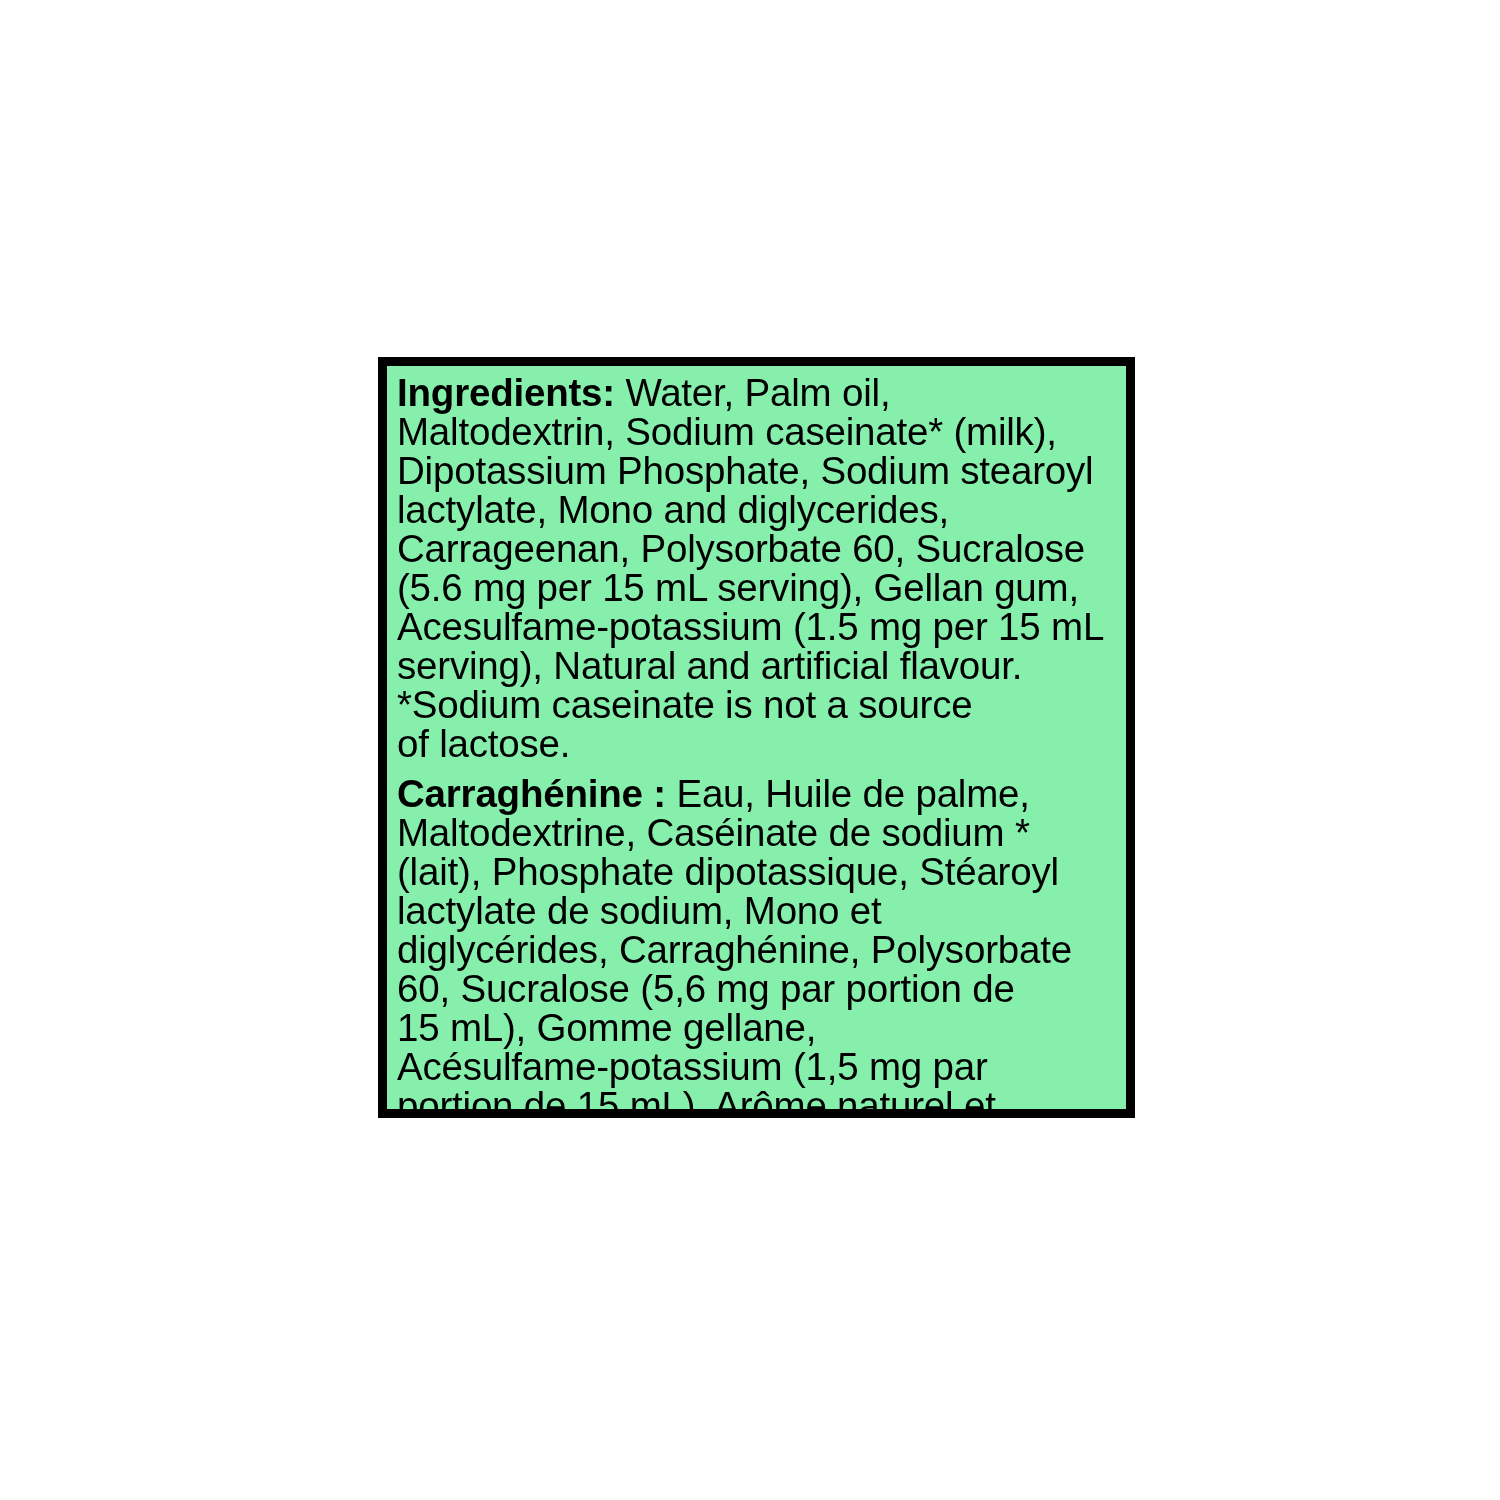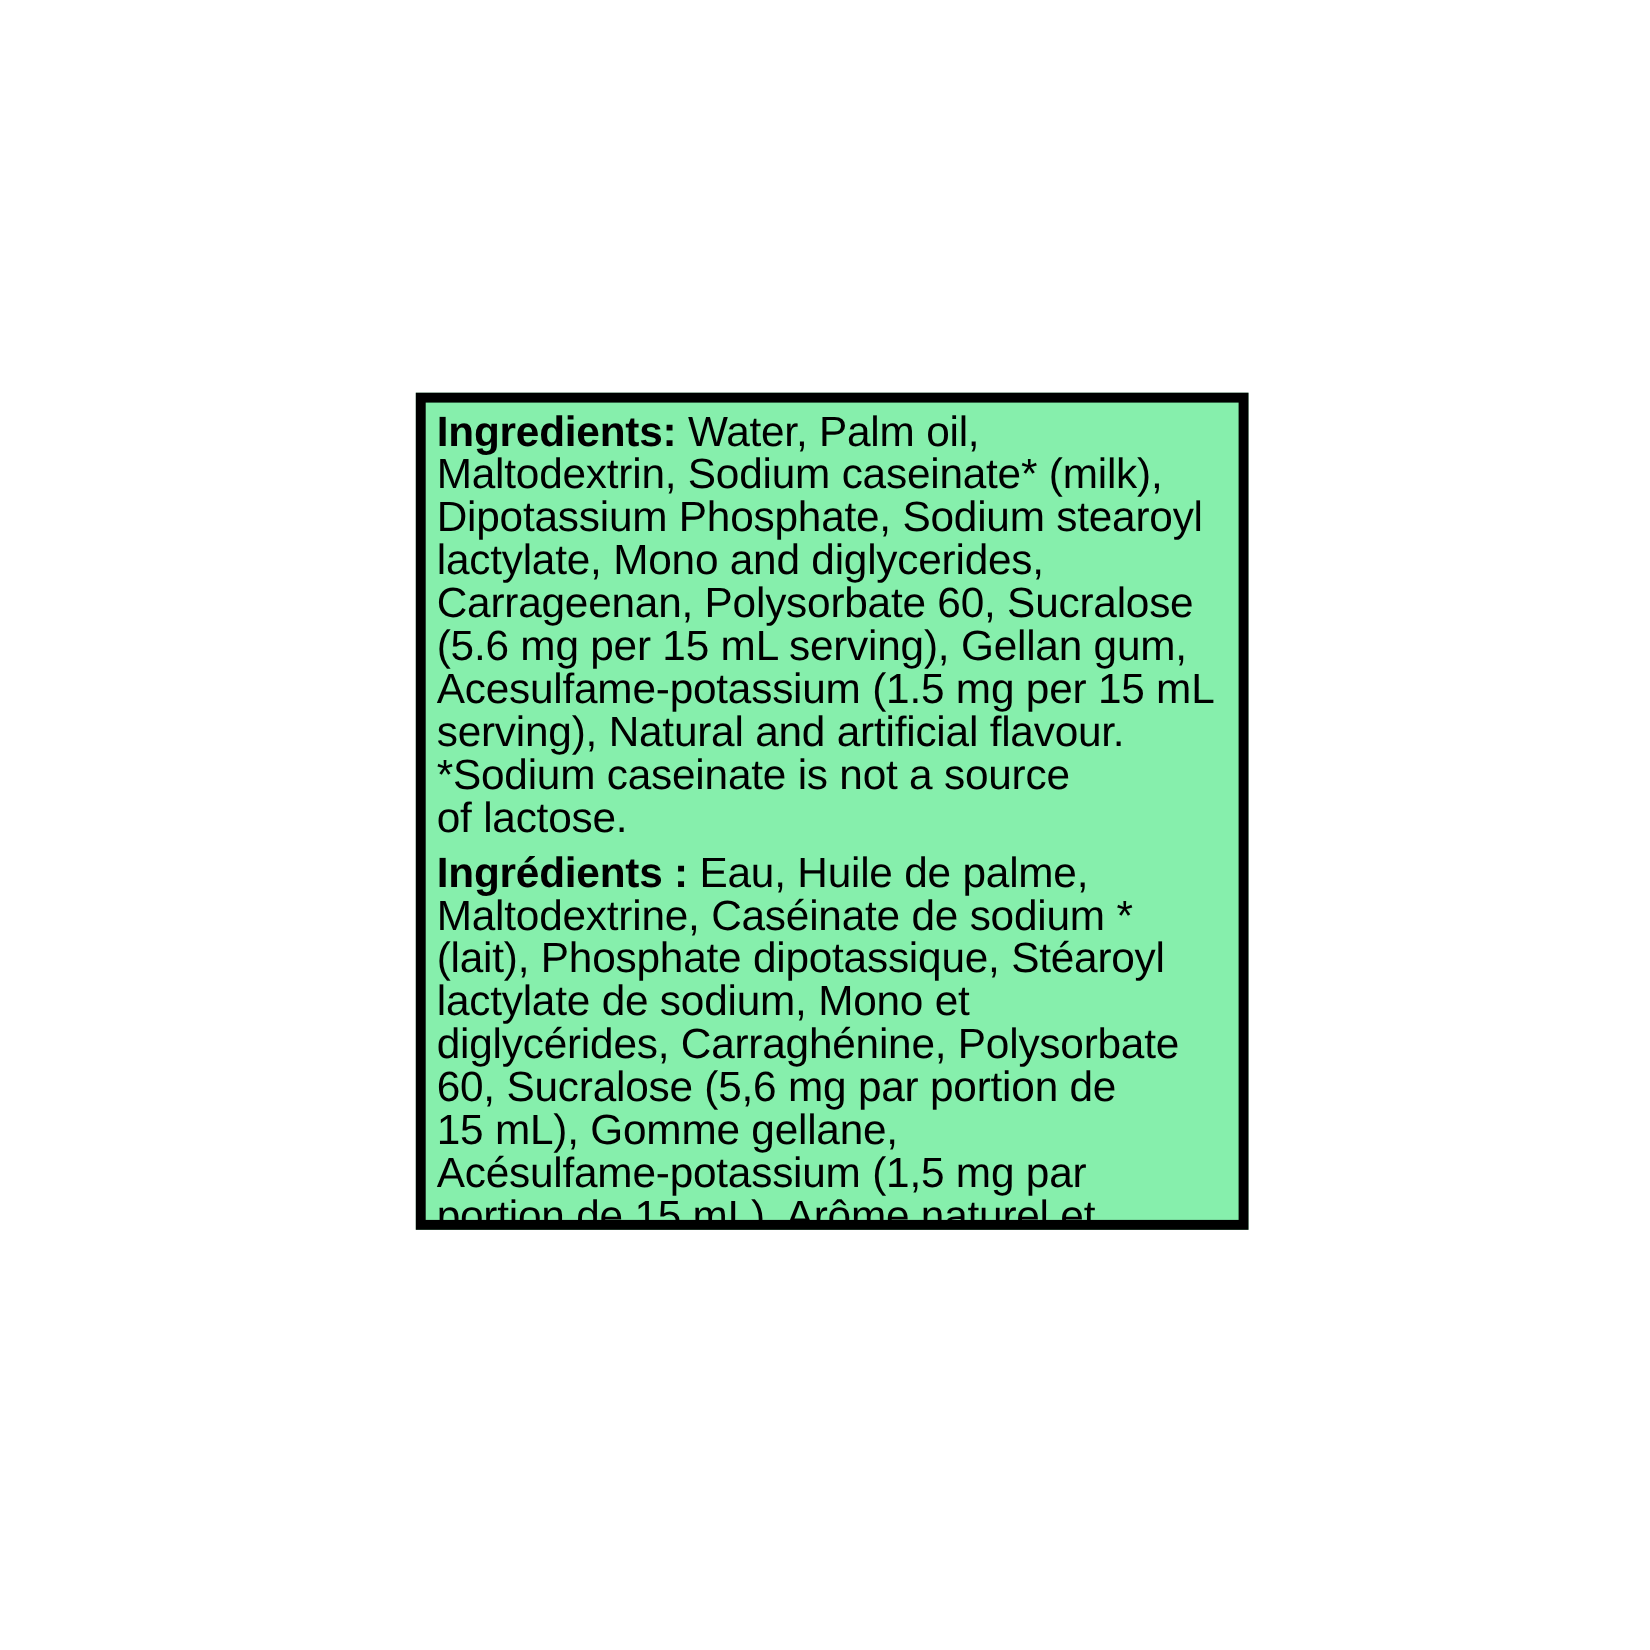--- a/index.html
+++ b/index.html
@@ -55,21 +55,21 @@
     <p class="para english"><strong>Ingredients:</strong><span> Water, Palm oil,
 Maltodextrin, Sodium caseinate* (milk),
 Dipotassium Phosphate, Sodium stearoyl
 lactylate, Mono and diglycerides,
 Carrageenan, Polysorbate 60, Sucralose
 (5.6 mg per 15 mL serving), Gellan gum,
 Acesulfame-potassium (1.5 mg per 15 mL
 serving), Natural and artificial flavour.
 *Sodium caseinate is not a source
 of lactose.</span></p>
-    <p class="para french"><strong>Ingrédients :</strong><span> Eau, Huile de palme,
+    <p class="para french"><strong>Carraghénine :</strong><span> Eau, Huile de palme,
 Maltodextrine, Caséinate de sodium *
 (lait), Phosphate dipotassique, Stéaroyl
 lactylate de sodium, Mono et
 diglycérides, Carraghénine, Polysorbate
 60, Sucralose (5,6 mg par portion de
 15 mL), Gomme gellane,
 Acésulfame-potassium (1,5 mg par
 portion de 15 mL), Arôme naturel et
 artificiel. * Le caséinate de sodium n’est
 pas une source de lactose.</span></p>

